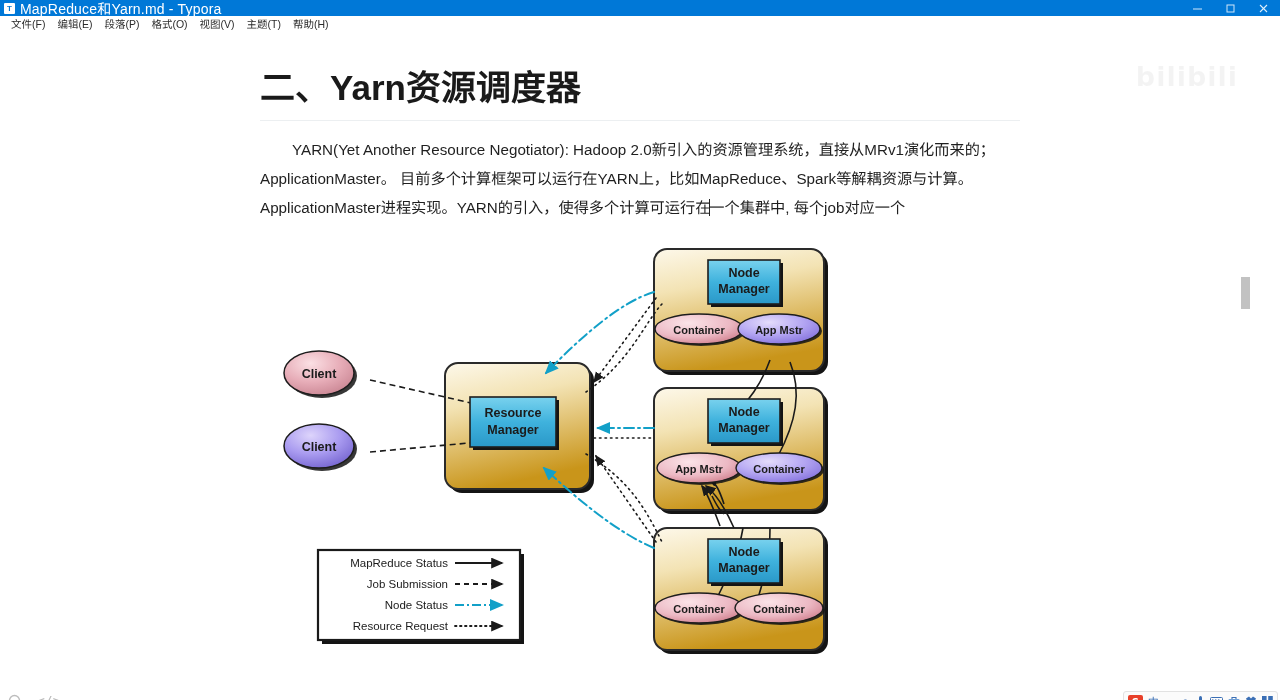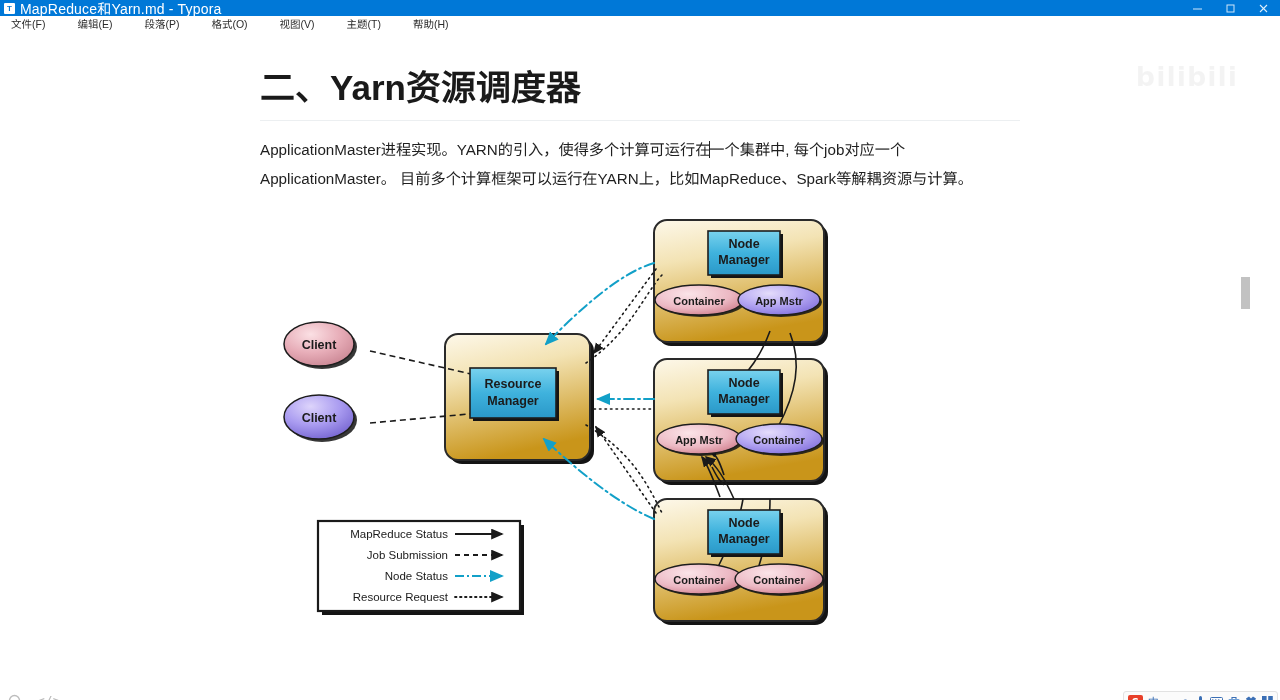--- a/index.html
+++ b/index.html
@@ -23,21 +23,21 @@
   .tb-controls{ position:absolute; right:0; top:0; height:16px; display:flex; }
   .tb-btn{
     width:33px; height:16px; display:flex; align-items:center; justify-content:center;
     color:#cfe6fa; font-size:10px; line-height:1;
   }
   .tb-btn svg{ display:block; }
 
   
   .menubar{
     height:16px; background:#ffffff; display:flex; align-items:center;
-    padding-left:5px; border-bottom:0px solid #eee;gap:20px;
+    padding-left:5px; border-bottom:0px solid #eee;
   }
   .menuitem{
     font-size:10.5px; color:#2b2b2b; padding:0 6px; white-space:nowrap;
     line-height:16px;
   }
 
   
   .docwrap{
     position:relative; width:1252px; height:652px; background:#fff; overflow:hidden;
   }
@@ -152,22 +152,23 @@
 
   <div class="watermark">
     <div class="wm-text">bilibili</div>
   </div>
 
   <div class="page">
     <div class="content">
 
       <h1 class="doc-h1">二、Yarn资源调度器</h1>
 
+      <p class="doc-p"><span class="indent"></span><span>YARN(Yet Another Resource Negotiator): Hadoop 2.0新引入的资源管理系统，直接从MRv1演化而来的；</span></p>
+      <p class="doc-p"><span>ApplicationMaster。 目前多个计算框架可以运行在YARN上，比如MapReduce、Spark等解耦资源与计算。</span></p>
       <p class="doc-p"><span>ApplicationMaster进程实现。YARN的引入，使得多个计算可运行在</span><span class="caret"></span><span>一个集群中, 每个job对应一个</span></p>
-      <p class="doc-p"><span>ApplicationMaster。 目前多个计算框架可以运行在YARN上，比如MapReduce、Spark等解耦资源与计算。</span></p>
 
       <div class="diagram">
         <svg width="790" height="420" viewBox="0 0 790 420" xmlns="http://www.w3.org/2000/svg">
           <defs>
             <linearGradient id="gBox" x1="0" y1="0" x2="0.25" y2="1">
               <stop offset="0" stop-color="#fdf8ea"></stop>
               <stop offset="0.35" stop-color="#f3e3b4"></stop>
               <stop offset="1" stop-color="#c9951a"></stop>
             </linearGradient>
             <linearGradient id="gNode" x1="0" y1="0" x2="0" y2="1">

